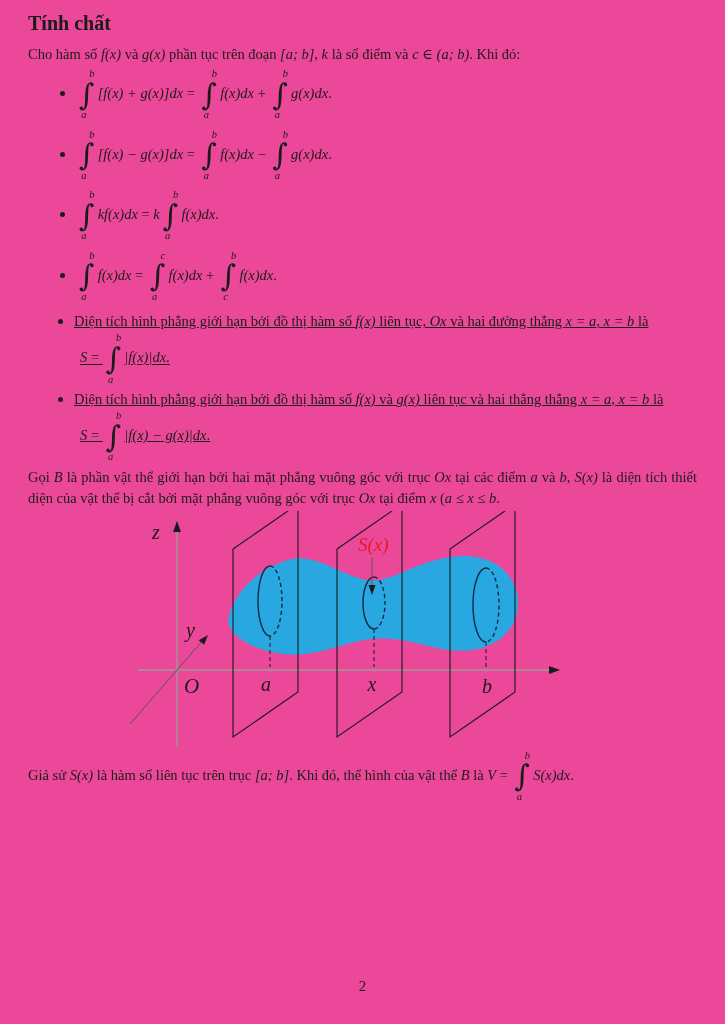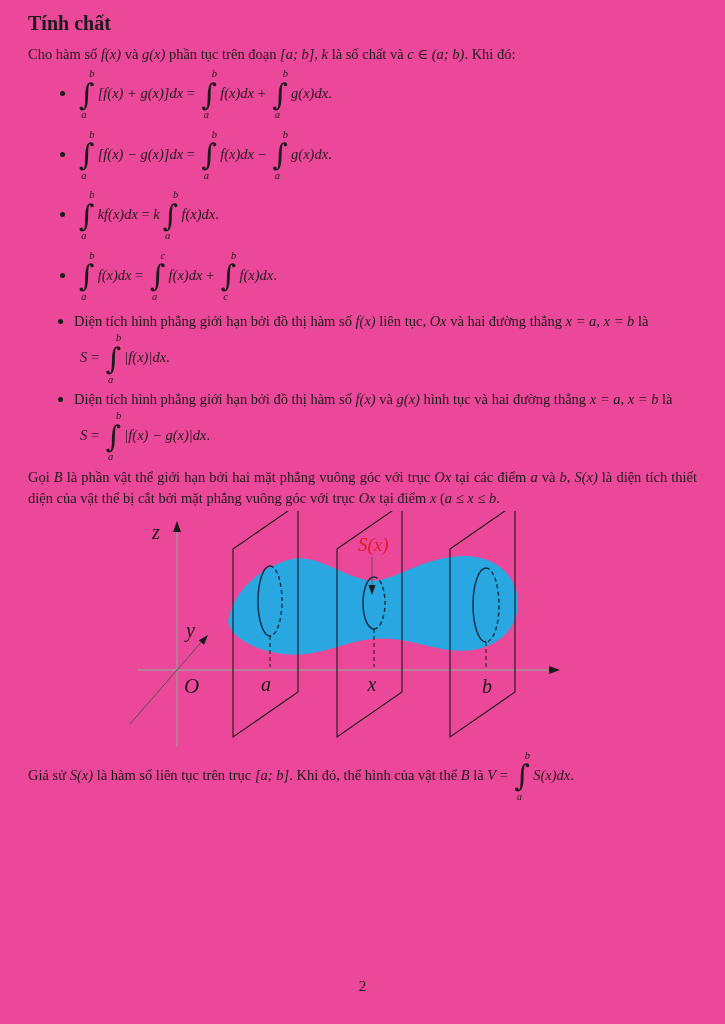--- a/index.html
+++ b/index.html
@@ -25,36 +25,36 @@
   .int .lim { font-size:10.5px; font-style:italic; line-height:1; }
   .int .up { transform:translateX(5px); }
   .int .lo { transform:translateX(-3px); }
   .int .sign {
     font-family:"DejaVu Serif",serif; font-style:normal;
     font-size:30px; line-height:1.02;
   }
   ul.plist { list-style:disc; margin:4px 0 0 0; padding-left:48px; }
   ul.plist > li { margin:0 0 9px 0; }
   ul.alist { list-style:disc; margin:2px 0 0 0; padding-left:46px; }
-  ul.alist > li { margin:0 0 4px 0; }
+  ul.alist > li { margin:0 0 4px 0;text-decoration:underline; }
   .alist .formula { margin:1px 0 2px 6px; }
   .diagram { display:block; margin:2px 0 0 0; }
   .closing { margin-top:0; }
   .page-number {
     position:absolute; left:0; right:0; top:978px;
     text-align:center; font-size:15px;
   }
 </style>
 </head>
 <body>
 
 <div class="page">
   <div class="inner">
     <h1 class="sec">Tính chất</h1>
-    <p class="rich" style="margin:0;"><span class="t">Cho hàm số </span><span class="m">f(x)</span><span class="t"> và </span><span class="m">g(x)</span><span class="t"> phần tục trên đoạn </span><span class="m">[a; b]</span><span class="t">, </span><span class="m">k</span><span class="t"> là số chất và </span><span class="m">c ∈ (a; b)</span><span class="t">. Khi đó:</span></p>
+    <p class="rich" style="margin:0;"><span class="t">Cho hàm số </span><span class="m">f(x)</span><span class="t"> và </span><span class="m">g(x)</span><span class="t"> phần tục trên đoạn </span><span class="m">[a; b]</span><span class="t">, </span><span class="m">k</span><span class="t"> là số điểm và </span><span class="m">c ∈ (a; b)</span><span class="t">. Khi đó:</span></p>
 
     <ul class="plist">
       <li>
         <span class="rich formula"><span class="int">
               <span class="lim up">b</span>
               <span class="sign">∫</span>
               <span class="lim lo">a</span>
             </span><span class="m">[f(x) + g(x)]dx</span><span class="t"> = </span><span class="int">
               <span class="lim up">b</span>
               <span class="sign">∫</span>
@@ -111,21 +111,21 @@
     <ul class="alist">
       <li>
         <div class="rich"><span class="t">Diện tích hình phẳng giới hạn bởi đồ thị hàm số </span><span class="m">f(x)</span><span class="t"> liên tục, </span><span class="m">Ox</span><span class="t"> và hai đường thẳng </span><span class="m">x = a</span><span class="t">, </span><span class="m">x = b</span><span class="t"> là</span></div>
         <div class="rich formula"><span class="m">S</span><span class="t"> = </span><span class="int">
               <span class="lim up">b</span>
               <span class="sign">∫</span>
               <span class="lim lo">a</span>
             </span><span class="m">|f(x)|dx</span><span class="t">.</span></div>
       </li>
       <li>
-        <div class="rich"><span class="t">Diện tích hình phẳng giới hạn bởi đồ thị hàm số </span><span class="m">f(x)</span><span class="t"> và </span><span class="m">g(x)</span><span class="t"> hình tục và hai đường thẳng </span><span class="m">x = a</span><span class="t">, </span><span class="m">x = b</span><span class="t"> là</span></div>
+        <div class="rich"><span class="t">Diện tích hình phẳng giới hạn bởi đồ thị hàm số </span><span class="m">f(x)</span><span class="t"> và </span><span class="m">g(x)</span><span class="t"> liên tục và hai thẳng thẳng </span><span class="m">x = a</span><span class="t">, </span><span class="m">x = b</span><span class="t"> là</span></div>
         <div class="rich formula"><span class="m">S</span><span class="t"> = </span><span class="int">
               <span class="lim up">b</span>
               <span class="sign">∫</span>
               <span class="lim lo">a</span>
             </span><span class="m">|f(x) − g(x)|dx</span><span class="t">.</span></div>
       </li>
     </ul>
 
     <p class="rich justify" style="margin:0;"><span class="t">Gọi </span><span class="m">B</span><span class="t"> là phần vật thể giới hạn bởi hai mặt phẳng vuông góc với trục </span><span class="m">Ox</span><span class="t"> tại các điểm </span><span class="m">a</span><span class="t"> và </span><span class="m">b</span><span class="t">, </span><span class="m">S(x)</span><span class="t"> là diện tích thiết diện của vật thể bị cắt bởi mặt phẳng vuông góc với trục </span><span class="m">Ox</span><span class="t"> tại điểm </span><span class="m">x</span><span class="t"> (</span><span class="m">a ≤ x ≤ b</span><span class="t">.</span></p>
   </div>

